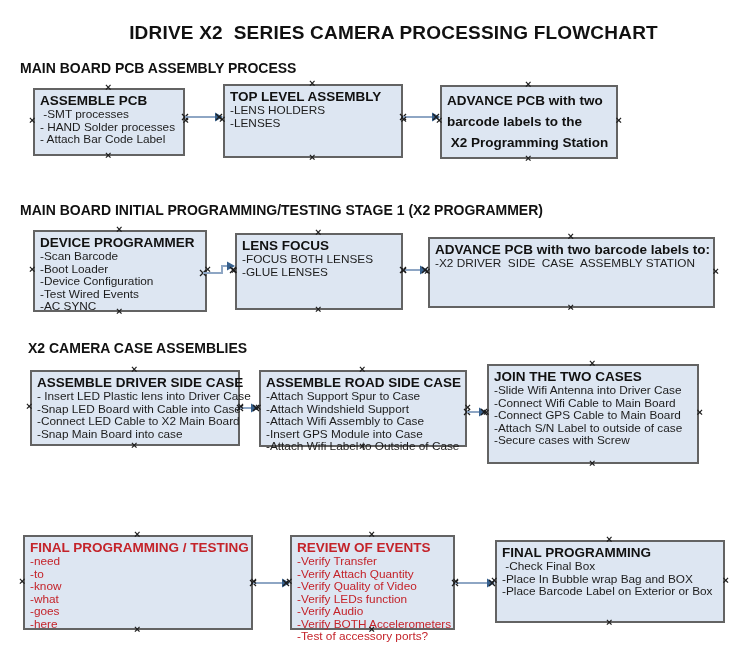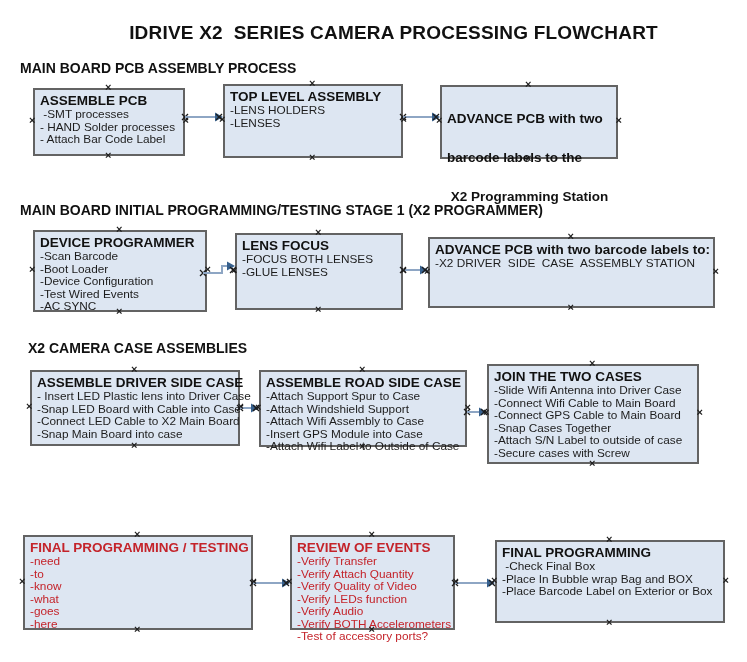--- a/index.html
+++ b/index.html
@@ -16,21 +16,21 @@
   .heading .red{color:#c4232a;}
 
   .box{
     position:absolute;box-sizing:border-box;
     background:#dde6f2;border:2px solid #636363;
     padding:3px 17px 0 5px;overflow:visible;
   }
   .box-title .li{
     font-size:13.5px;font-weight:bold;line-height:15px;color:#111;white-space:pre;
   }
-  .box-title.loose .li{line-height:21px;margin-top:18px;}
+  .box-title.loose .li{line-height:21px;}
   .box-items .li{
     font-size:11.8px;line-height:12.5px;color:#1c1c1c;white-space:pre;
   }
   .box.red .box-title .li,
   .box.red .box-items .li{color:#c4232a;}
 
   
   .hd{position:absolute;font-style:normal;font-size:11px;font-weight:bold;
       color:#1d1d1d;line-height:9px;z-index:6;}
   .hd::before{content:"\00d7";}
@@ -169,21 +169,20 @@
       <i class="hd r"></i>
   </div>
   <div class="box" style="left:487px;top:364px;width:212px;height:100px">
     <div class="box-title">
         <div class="li">JOIN THE TWO CASES</div>
       </div>
     <div class="box-items">
         <div class="li">-Slide Wifi Antenna into Driver Case</div>
         <div class="li">-Connect Wifi Cable to Main Board</div>
         <div class="li">-Connect GPS Cable to Main Board</div>
-        <div class="li">-Snap Cases Together</div>
         <div class="li">-Attach S/N Label to outside of case</div>
         <div class="li">-Secure cases with Screw</div>
       </div>
     <i class="hd t"></i>
       <i class="hd b"></i>
       <i class="hd l"></i>
       <i class="hd r"></i>
   </div>
 
   <div class="box red" style="left:23px;top:535px;width:230px;height:95px">

